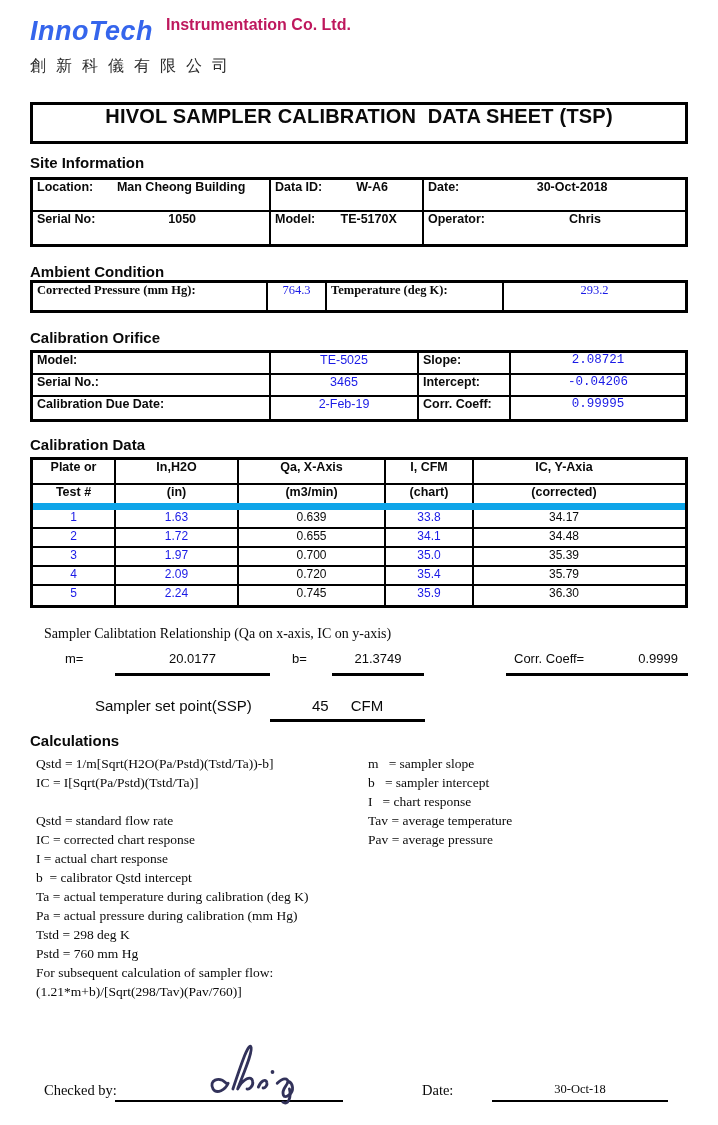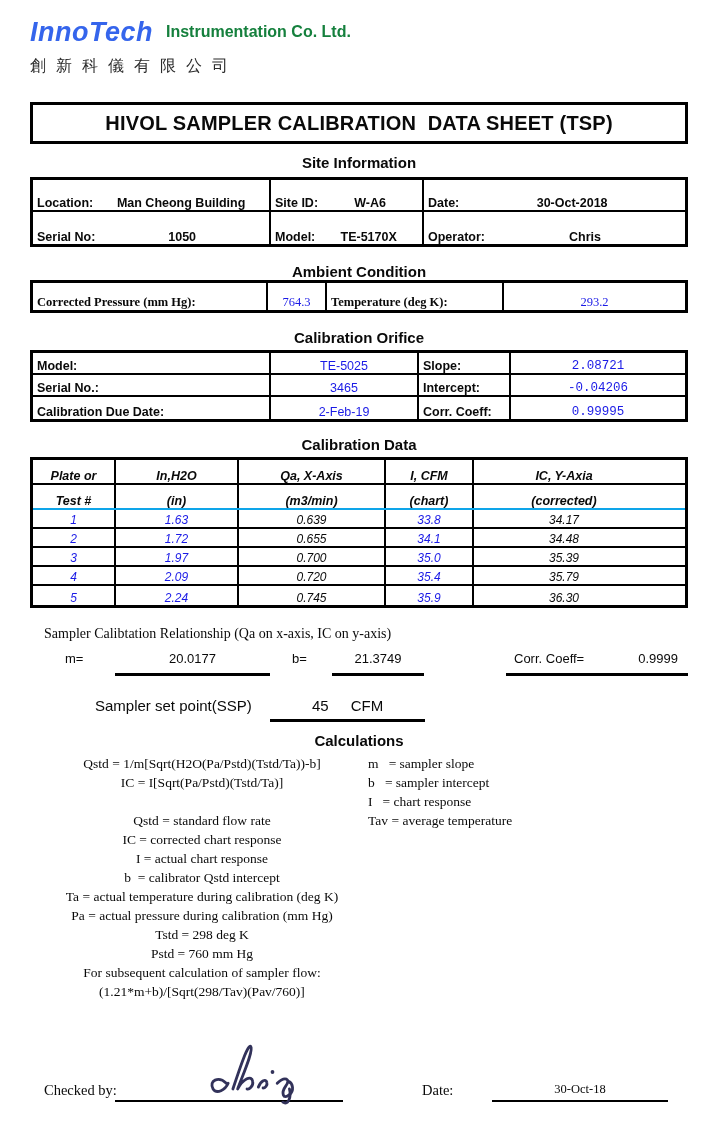--- a/index.html
+++ b/index.html
@@ -15,43 +15,43 @@
     width:718px;height:1125px;
     background:#ffffff;
     margin:0 auto;
     font-family:"Liberation Sans",sans-serif;
     color:var(--ink);
     overflow:hidden;
   }
   .content{padding:16px 30px 0 30px;}
 
   
-  .logo-line{display:flex;align-items:center;height:32px;}
+  .logo-line{display:flex;align-items:flex-start;height:32px;}
   .logo{font-size:27px;font-weight:bold;font-style:italic;color:var(--logo-blue);letter-spacing:0.5px;}
-  .company{font-size:16px;font-weight:bold;color:#15803d;margin-left:13px;}
+  .company{font-size:16px;font-weight:bold;color:#be185d;margin-left:13px;}
   .company-cn{margin-top:8px;font-size:16px;letter-spacing:10px;color:#2b2b2b;height:24px;}
 
   
   .title-box{
     margin-top:22px;border:3px solid #000;height:42px;
-    display:flex;align-items:center;justify-content:center;
+    display:flex;align-items:flex-start;justify-content:center;
   }
   .title-text{font-size:20px;font-weight:bold;white-space:pre;letter-spacing:0.2px;}
 
-  .sec{ text-align:center;font-size:15px;font-weight:bold;}
+  .sec{ font-size:15px;font-weight:bold;}
   .sec-site{margin-top:10px;}
   .sec-amb{margin-top:16px;}
   .sec-ori{margin-top:16px;}
   .sec-cal{margin-top:14px;}
 
   
   .tbl{border:3px solid #000;margin-top:6px;}
   .trow{display:flex;border-bottom:2px solid #000;}
   .tbl .trow:last-child{border-bottom:none;}
-  .cell{border-right:2px solid #000;display:flex;align-items:flex-end;overflow:hidden;}
+  .cell{border-right:2px solid #000;display:flex;align-items:flex-start;overflow:hidden;}
   .trow .cell:last-child{border-right:none;}
   .lbl{font-size:12.5px;font-weight:bold;padding-left:4px;white-space:nowrap;}
   .val{flex:1;text-align:center;font-size:12.5px;}
   .bold{font-weight:bold;}
   .blue{color:var(--blue);}
 
   
   .site .trow{height:32px;}
   .site .cw1{width:238px;} .site .cw2{width:153px;} .site .cw3{width:261px;}
 
@@ -62,24 +62,24 @@
   .amb .aw3{width:177px;} .amb .aw4{width:181px;justify-content:center;}
 
   
   .ori{margin-top:4px;}
   .ori .trow{height:22px;}
   .ori .ow1{width:238px;} .ori .ow2{width:148px;justify-content:center;}
   .ori .ow3{width:92px;} .ori .ow4{width:174px;justify-content:center;font-family:Liberation Mono, monospace;}
 
   
   .dat{margin-top:4px;}
-  .dat .trow{height:19px;font-style:italic;}
+  .dat .trow{height:19px;}
   .dat .trow.hrow{height:25px;}
   .dat .hrow .cell{justify-content:center;font-size:12.5px;font-weight:bold;}
-  .dat .hrow2{border-bottom:2px solid #0ea5e9;}
+  .dat .hrow2{border-bottom:7px solid #0ea5e9;}
   .c0{width:83px;} .c1{width:123px;} .c2{width:147px;} .c3{width:88px;} .c4{width:180px;}
   .dat .dc{justify-content:center;font-size:12px;}
   .dat .drow .c0,.dat .drow .c1,.dat .drow .c3{color:var(--blue);}
 
   
   .rel-heading{font-family:"Liberation Serif",serif;font-size:14px;margin:18px 0 0 14px;}
   .mb-row{position:relative;height:34px;margin-top:6px;font-size:13px;}
   .mb-row .tag{position:absolute;top:3px;}
   .m-label{left:35px;}
   .m-box{position:absolute;left:85px;top:0;width:155px;height:28px;border-bottom:3px solid #000;text-align:center;padding-top:3px;}
@@ -87,21 +87,21 @@
   .b-box{position:absolute;left:302px;top:0;width:92px;height:28px;border-bottom:3px solid #000;text-align:center;padding-top:3px;}
   .corr-box{position:absolute;left:476px;top:0;width:182px;height:28px;border-bottom:3px solid #000;display:flex;justify-content:space-between;padding:3px 10px 0 8px;}
   .ssp-row{position:relative;height:34px;margin-top:12px;font-size:15px;}
   .ssp-label{position:absolute;left:65px;top:3px;}
   .ssp-box{position:absolute;left:240px;top:0;width:155px;height:28px;border-bottom:3px solid #000;display:flex;gap:22px;padding:3px 0 0 42px;}
 
   .calc-heading{margin-top:4px;}
 
   
   .formulas{display:flex;margin-top:5px;font-family:"Liberation Serif",serif;font-size:13.5px;}
-  .f-left{width:332px;margin-left:6px;text-align:center;}
+  .f-left{width:332px;margin-left:6px;}
   .f-right{flex:1;}
   .f-line{min-height:19px;line-height:19px;white-space:pre;}
 
   
   .footer{position:absolute;left:30px;top:1078px;width:658px;height:40px;font-family:"Liberation Serif",serif;font-size:14.5px;}
   .checked-label{position:absolute;left:14px;top:4px;}
   .checked-line{position:absolute;left:85px;top:0;width:228px;height:24px;border-bottom:2px solid #000;}
   .date-label{position:absolute;left:392px;top:4px;}
   .date-line{position:absolute;left:462px;top:0;width:176px;height:24px;border-bottom:2px solid #000;text-align:center;font-size:12.5px;padding-top:4px;}
   .signature{position:absolute;left:168px;top:-46px;width:132px;height:80px;}
@@ -123,21 +123,21 @@
     </div>
 
     <div class="sec sec-site">Site Information</div>
     <div class="tbl site">
       <div class="trow">
         <div class="cell cw1">
           <span class="lbl">Location:</span>
           <span class="val bold">Man Cheong Building</span>
         </div>
         <div class="cell cw2">
-          <span class="lbl">Site ID:</span>
+          <span class="lbl">Data ID:</span>
           <span class="val bold">W-A6</span>
         </div>
         <div class="cell cw3">
           <span class="lbl">Date:</span>
           <span class="val bold">30-Oct-2018</span>
         </div>
       </div>
       <div class="trow">
         <div class="cell cw1">
           <span class="lbl">Serial No:</span>
@@ -306,20 +306,21 @@
           <div class="f-line">Tstd = 298 deg K</div>
           <div class="f-line">Pstd = 760 mm Hg</div>
           <div class="f-line">For subsequent calculation of sampler flow:</div>
           <div class="f-line">(1.21*m+b)/[Sqrt(298/Tav)(Pav/760)]</div>
         </div>
       <div class="f-right">
           <div class="f-line">m   = sampler slope</div>
           <div class="f-line">b   = sampler intercept</div>
           <div class="f-line">I   = chart response</div>
           <div class="f-line">Tav = average temperature</div>
+          <div class="f-line">Pav = average pressure</div>
         </div>
     </div>
   </div>
 
   <div class="footer">
     <span class="checked-label">Checked by:</span>
     <span class="checked-line"></span>
     <svg class="signature" viewBox="0 0 140 80">
       <g fill="none" stroke="#32325a" stroke-width="3" stroke-linecap="round" stroke-linejoin="round">
         <path d="M30,52 C22,44 11,49 16,58 C20,64 29,59 32,52"></path>

